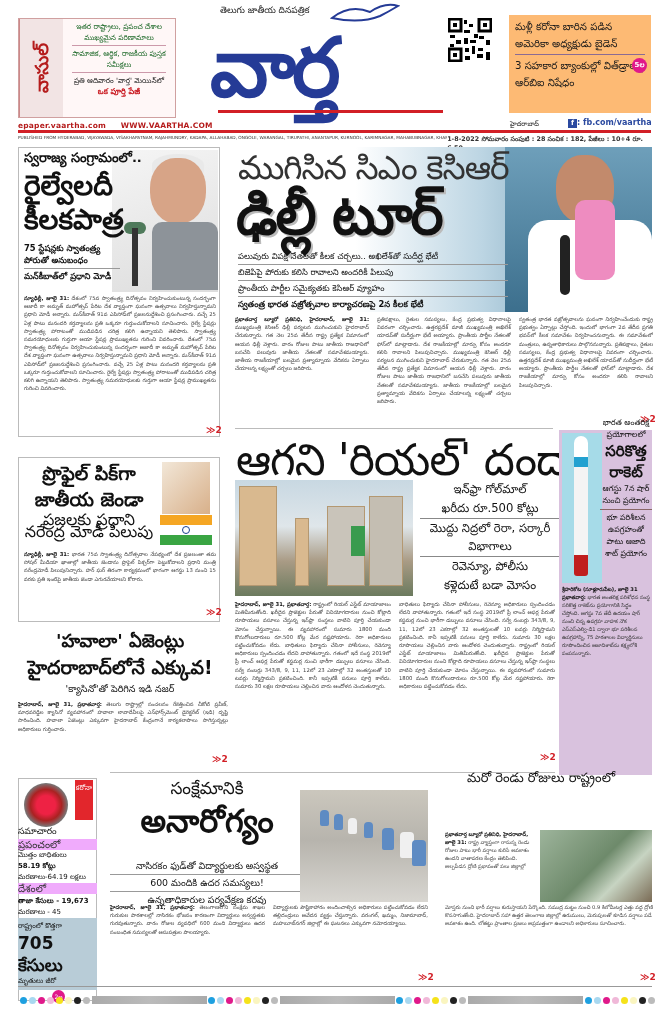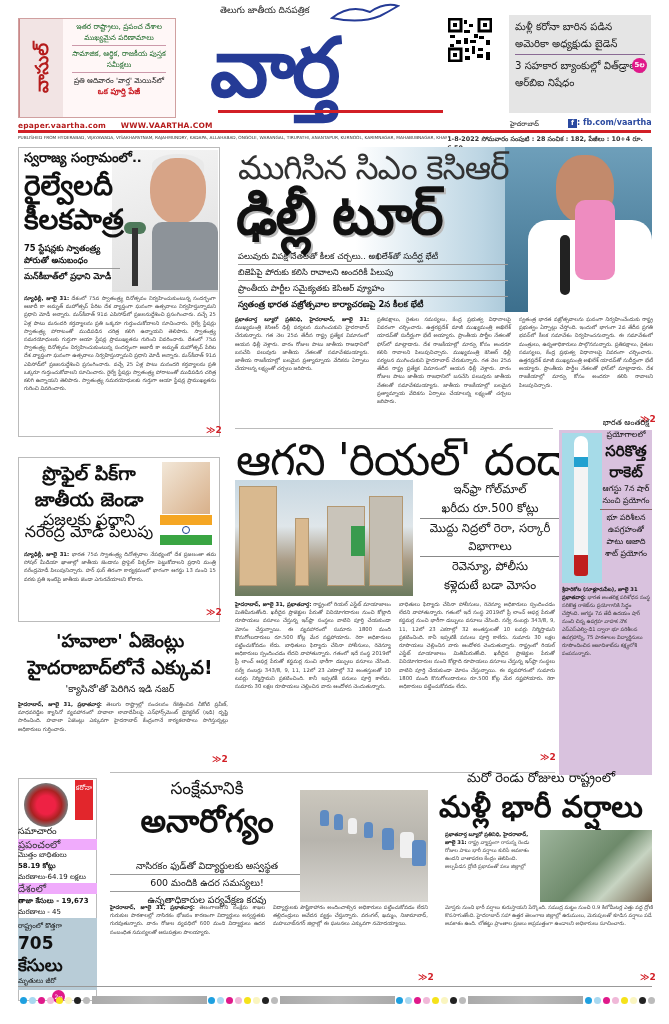--- a/index.html
+++ b/index.html
@@ -10,21 +10,21 @@
 .promo-side{width:44px;background:#f2e4e4;border-right:1px solid #c88;display:flex;align-items:center;justify-content:center;color:#b51c1c;font-weight:bold;font-size:18px;writing-mode:vertical-rl;transform:rotate(180deg)}
 .promo-body{flex:1;padding:2px 3px;font-size:7.3px;line-height:11px;text-align:center;color:#1f6a2a}
 .promo-body .sep{border-top:1px solid #c9a;margin:2px 6px}
 .promo-body .red{color:#c8161d;font-weight:bold;font-size:8px}
 .urls{left:18px;top:121px;font-size:7.5px;font-weight:bold;color:#b51c1c;letter-spacing:.2px}
 .urls span{margin-right:12px}
 .tagline{left:220px;top:5px;font-size:9px;color:#222}
 .logo{left:210px;top:18px;width:240px;height:98px}
 .logo-text{font-family:"DejaVu Serif",serif;font-size:82px;font-weight:bold;color:#253b96;letter-spacing:-4px;line-height:98px}
 .logo-underline{left:218px;top:110px;width:225px;height:3px;background:#d21f26}
-.ear{left:509px;top:15px;width:142px;height:98px;background:#e5e5e5;padding:3px 6px;font-size:10.2px;line-height:17px;color:#1a1a1a}
+.ear{left:509px;top:15px;width:142px;height:98px;background:#fdba74;padding:3px 6px;font-size:10.2px;line-height:17px;color:#1a1a1a}
 .ear .sep{border-top:1px solid #8a6b94;margin:2px 0}
 .ear-badge{left:632px;top:58px;width:15px;height:15px;border-radius:50%;background:#e0198a;color:#fff;font-size:7px;text-align:center;line-height:15px;font-weight:bold}
 .dateline-city{left:510px;top:120px;font-size:6.5px}
 .fb{left:568px;top:118px;font-size:8px;font-weight:bold;color:#2b4aa0}
 .redbar{left:18px;top:130px;width:633px;height:3px;background:#d21f26}
 .publine{left:18px;top:135px;width:633px;font-size:4.3px;color:#333;display:flex;justify-content:space-between}
 .publine .date{font-size:6.4px;font-weight:bold}
 .box1{left:18px;top:147px;width:202px;height:290px;border:1px solid #bbb;background:#fff}
 .h-sub{font-size:15px;font-weight:bold}
 .h-huge{font-size:28px;font-weight:bold;line-height:32px}
@@ -299,21 +299,20 @@
   <div class="abs kid" style="left:112px;top:50px;width:14px;height:26px"></div>
 </div>
 <div class="abs welfare-body body-text">
   <div class="col"><b style="color:#111">హైదరాబాద్, జూలై 31, ప్రభాతవార్త:</b> <span>తెలంగాణలోని సంక్షేమ శాఖల గురుకుల పాఠశాలల్లో నాసిరకం భోజనం కారణంగా విద్యార్థులు అస్వస్థతకు గురవుతున్నారు. వారం రోజుల వ్యవధిలో 600 మంది విద్యార్థులు ఉదర సంబంధిత సమస్యలతో ఆసుపత్రుల పాలయ్యారు.</span></div>
   <div class="col"><span>విద్యార్థులకు పౌష్టికాహారం అందించాల్సిన అధికారులు పట్టించుకోవడం లేదని తల్లిదండ్రులు ఆవేదన వ్యక్తం చేస్తున్నారు. వరంగల్, ఖమ్మం, నిజామాబాద్, మహబూబ్‌నగర్ జిల్లాల్లో ఈ ఘటనలు ఎక్కువగా నమోదయ్యాయి.</span></div>
 </div>
 <div class="abs more" style="left:418px;top:972px">≫<span>2</span></div>
 
 <div class="abs rain-h">
   <div class="s">మరో రెండు రోజులు రాష్ట్రంలో</div>
-  <div class="b">మళ్లీ భారీ వర్షాలు</div>
 </div>
 <div class="abs rain-img"></div>
 <div class="abs rain-body1">
   <b style="color:#111">ప్రభాతవార్త బ్యూరో ప్రతినిధి, హైదరాబాద్, జూలై 31:</b> <span>రాష్ట్ర వ్యాప్తంగా రానున్న రెండు రోజుల పాటు భారీ వర్షాలు కురిసే అవకాశం ఉందని వాతావరణ కేంద్రం తెలిపింది. అల్పపీడన ద్రోణి ప్రభావంతో పలు జిల్లాల్లో</span>
 </div>
 <div class="abs rain-body2">
   <span>మోస్తరు నుంచి భారీ వర్షాలు కురుస్తాయని పేర్కొంది. సముద్ర మట్టం నుంచి 0.9 కిలోమీటర్ల ఎత్తు వద్ద ద్రోణి కొనసాగుతోంది. హైదరాబాద్ సహా ఉత్తర తెలంగాణ జిల్లాల్లో ఉరుములు, మెరుపులతో కూడిన వర్షాలు పడే అవకాశం ఉంది. లోతట్టు ప్రాంతాల ప్రజలు అప్రమత్తంగా ఉండాలని అధికారులు సూచించారు.</span>
 </div>
 <div class="abs more" style="left:640px;top:972px">≫<span>2</span></div>
 

